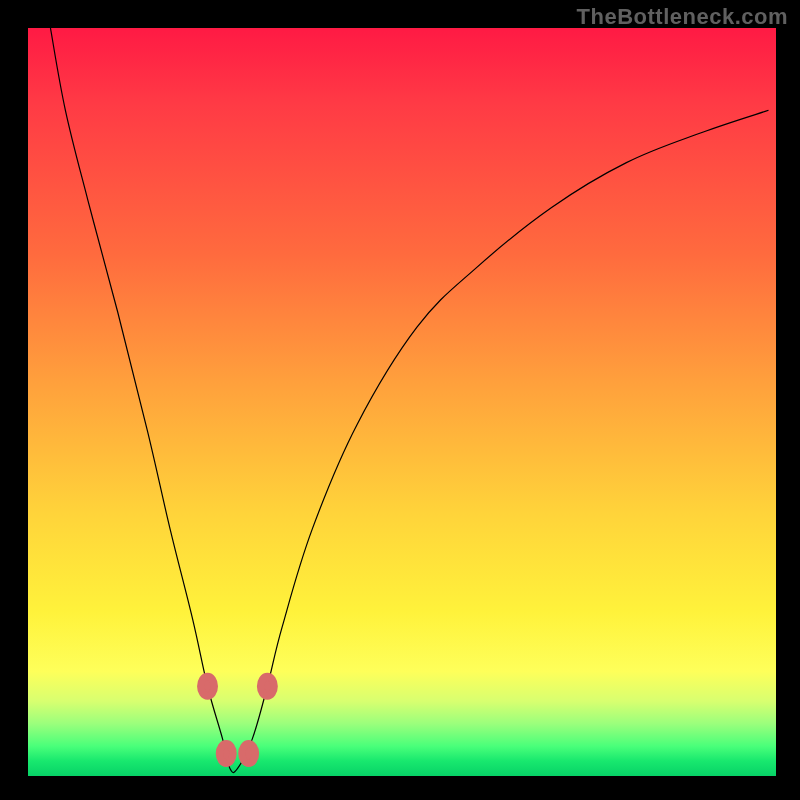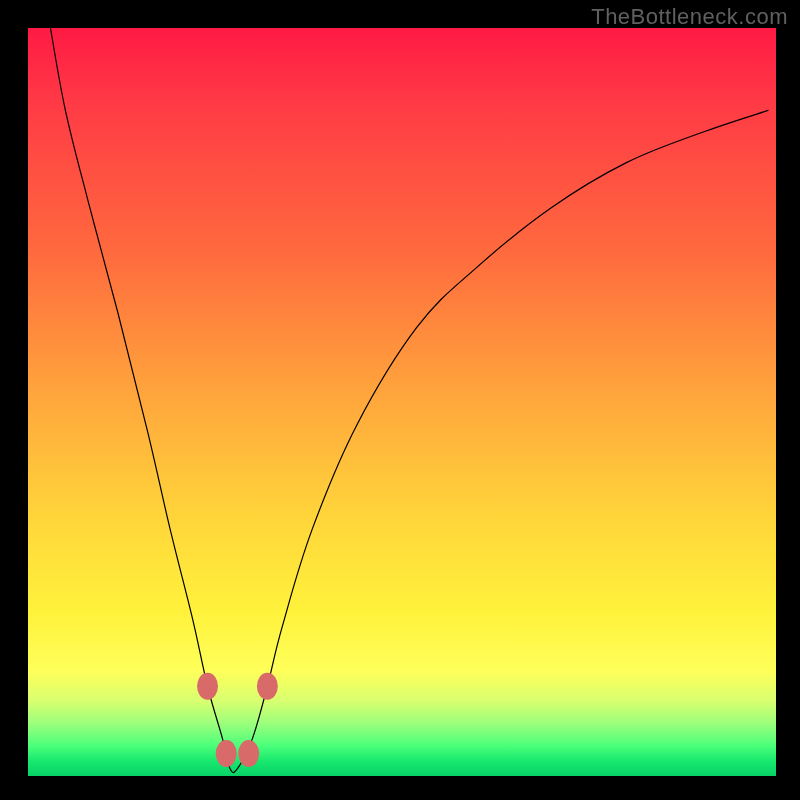--- a/index.html
+++ b/index.html
@@ -16,21 +16,21 @@
     width: 800px;
     height: 800px;
     background: #000;
   }
   .watermark {
     position: absolute;
     top: 4px;
     right: 12px;
     color: #606060;
     font-size: 22px;
-    font-weight: 400;
+    font-weight: 700;
     letter-spacing: 0.5px;
     z-index: 10;
     margin-left: 33px;
   }
   .plot-outer {
     position: absolute;
     left: 28px;
     top: 28px;
     width: 748px;
     height: 748px;

